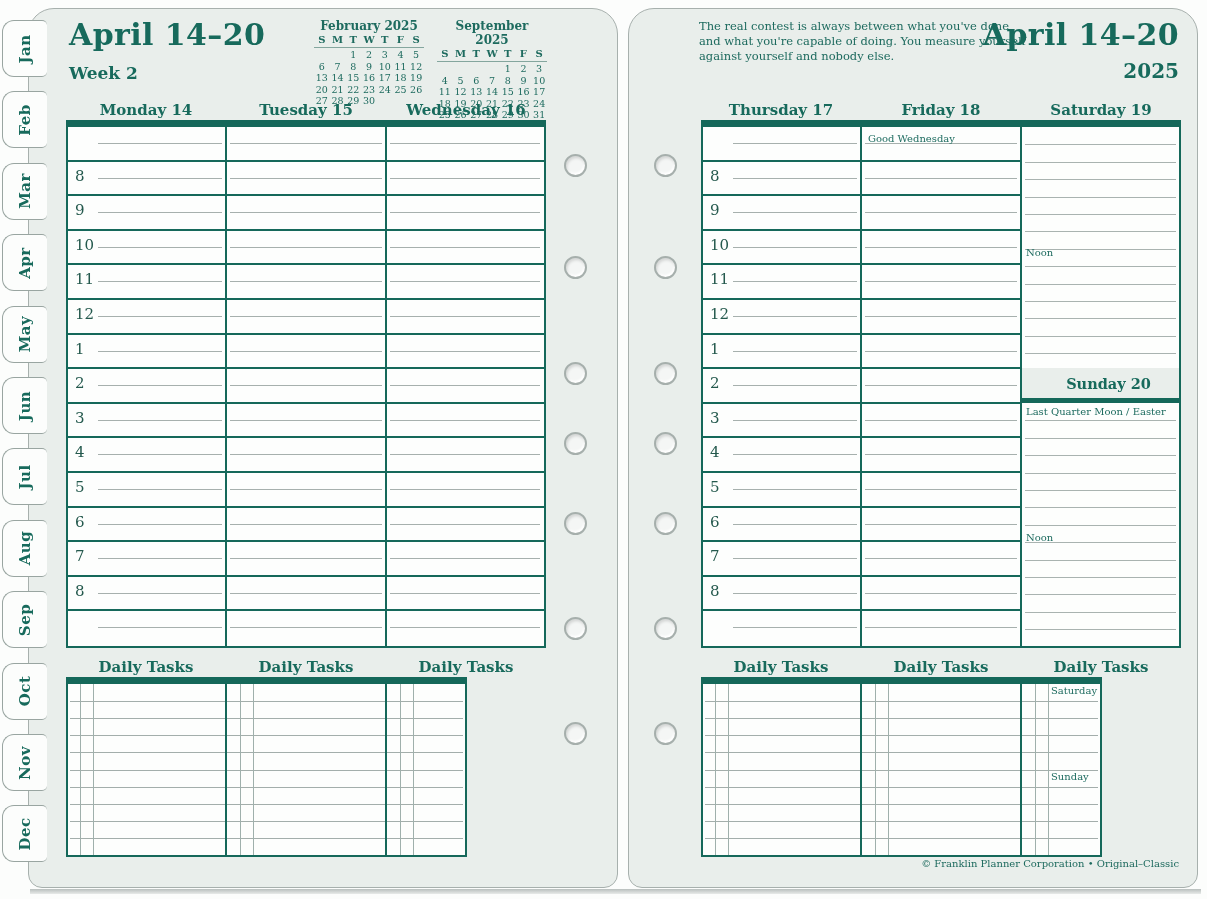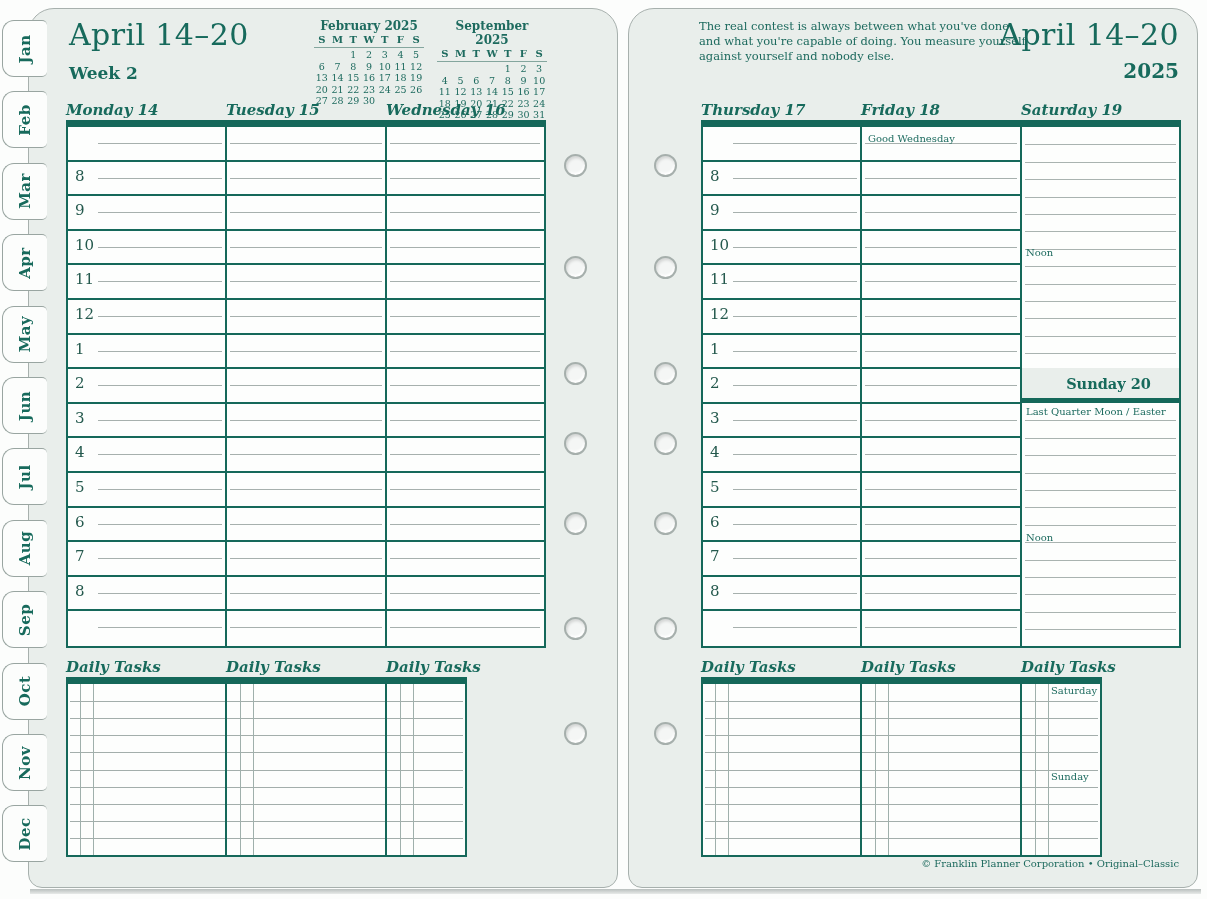--- a/index.html
+++ b/index.html
@@ -11,36 +11,36 @@
   #stack-edge{position:absolute;left:30px;right:6px;top:889px;height:5px;
               background:linear-gradient(#b8bfbd,#e8eae9);}
   
   .tab{position:absolute;left:2px;width:45px;height:57px;background:#fcfdfc;border:1.5px solid #99a5a1;
        border-right:none;border-radius:12px 5px 5px 12px;z-index:6;display:flex;align-items:center;justify-content:center;box-sizing:border-box;}
   .tab span{transform:rotate(-90deg);font-weight:bold;font-size:15px;color:#176a5c;letter-spacing:.5px;}
   
   .hole{position:absolute;width:23px;height:23px;border-radius:50%;background:#f4f6f5;border:2px solid #a6afac;
         box-shadow:inset 1px 2px 3px rgba(0,0,0,.14), inset -1px -2px 2px #ffffff;z-index:4;box-sizing:border-box;}
   
-  .page-title{position:absolute;font-size:30px;font-weight:normal;color:#176a5c;letter-spacing:.4px;white-space:nowrap;}
+  .page-title{position:absolute;font-size:30px;font-weight:bold;color:#176a5c;letter-spacing:.4px;white-space:nowrap;}
   #left-page .page-title{left:40px;top:8px;}
   #right-page .page-title{right:18px;top:8px;}
   .week-label{position:absolute;left:40px;top:54px;font-size:17px;font-weight:bold;color:#176a5c;}
   .year-label{position:absolute;right:18px;top:50px;font-size:20px;font-weight:bold;color:#176a5c;}
   .quote{position:absolute;left:70px;top:10px;width:330px;font-size:11.5px;line-height:1.32;color:#1d6a5e;}
   .quote .author{display:block;}
   .footer{position:absolute;right:18px;top:849px;font-size:10px;color:#1d6a5e;}
   
   .minical{position:absolute;width:110px;color:#1e6b5f;text-align:center;}
   .mc-title{font-size:12px;font-weight:bold;}
   .mc-letters{display:grid;grid-template-columns:repeat(7,1fr);font-weight:bold;font-size:10px;margin-top:1px;}
   .mc-rule{border-top:1.2px solid #84a69e;margin:2px 0 1px;}
   .mc-grid{display:grid;grid-template-columns:repeat(7,1fr);font-size:9.5px;line-height:11.5px;}
   
-  .day-header,.tasks-header{position:absolute;width:160px;text-align:left;font-weight:bold;font-size:15px;color:#176a5c;white-space:nowrap;font-style:italic;}
+  .day-header,.tasks-header{position:absolute;width:160px;text-align:center;font-weight:bold;font-size:15px;color:#176a5c;white-space:nowrap;}
   
   .hour-grid{position:absolute;width:480px;height:528px;background:#fdfefd;border:2px solid #15685a;box-sizing:border-box;}
   .grid-topbar{position:absolute;left:0;right:0;top:0;height:5px;background:#15685a;}
   .hour-row{position:absolute;left:0;right:0;border-bottom:2px solid #15685a;box-sizing:border-box;}
   .hour-num{position:absolute;left:7px;top:5px;font-size:15px;color:#24594d;}
   .wline{position:absolute;height:1px;background:#a6b0ad;top:16px;}
   .vdiv{position:absolute;top:0;bottom:0;width:2px;background:#15685a;}
   
   .sat-overlay{position:absolute;top:5px;bottom:0;left:319px;right:0;background:#e9eeeb;}
   .panel{position:absolute;left:0;right:0;background:#fdfefd;}

